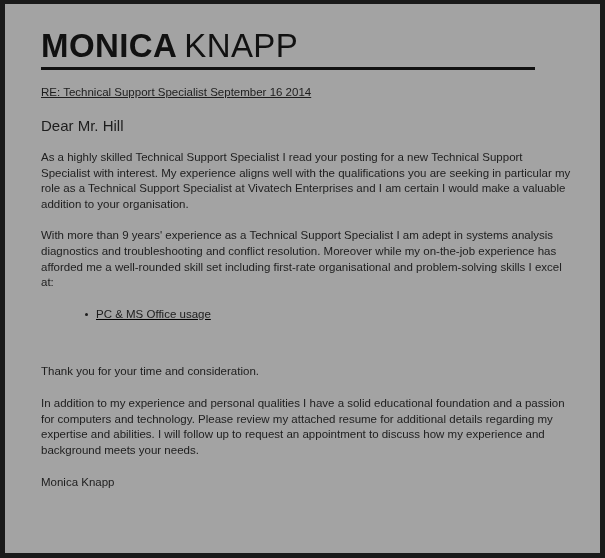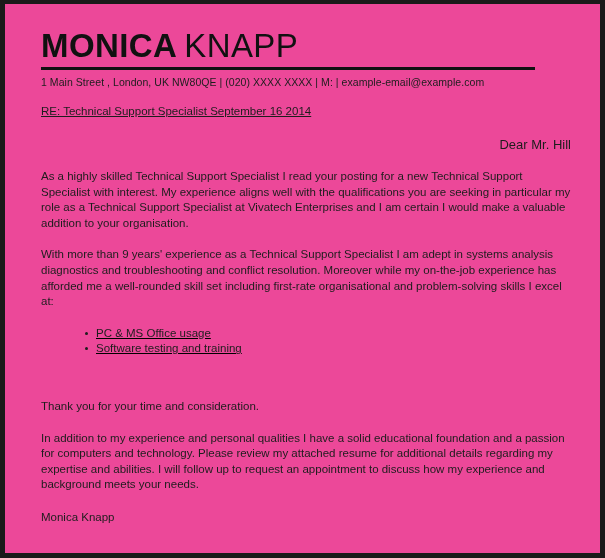--- a/index.html
+++ b/index.html
@@ -23,21 +23,21 @@
     border-left: 5px solid #1a1a1a;
     border-right: 5px solid #1a1a1a;
     border-bottom: 5px solid #1a1a1a;
   }
   .sheet {
     position: absolute;
     left: 0;
     top: 0;
     right: 0;
     bottom: 0;
-    background: #ec4899;
+    background: #a3a3a3;
     padding: 24px 34px 0 34px;
     box-sizing: border-box;
   }
 
   
   .letter-head {
     padding-left: 2px;
   }
   .name-line {
     font-size: 33px;
@@ -75,25 +75,24 @@
     width: 530px;
   }
   .subject-line {
     font-size: 11.5px;
     line-height: 16px;
     color: #1d1d1d;
     margin-bottom: 18px;
     text-decoration: underline;
   }
   .salutation {
-    font-size: 13px;
+    font-size: 15px;
     line-height: 16px;
     color: #1d1d1d;
     margin-bottom: 16px;
-    text-align: right;
   }
   .para {
     font-size: 11.5px;
     line-height: 15.6px;
     color: #1d1d1d;
     margin: 8px 0 16px 0;
     text-align: left;
   }
   .skills-list {
     margin: 16px 0 16px 0;
@@ -135,36 +134,34 @@
 <body>
 
 <div class="page">
   <div class="sheet">
 
     <div class="letter-head">
       <div class="name-line">
         <span class="name-first">MONICA</span><span class="name-last">KNAPP</span>
       </div>
       <div class="head-rule"></div>
-      <div class="contact-line">1 Main Street , London, UK NW80QE  |  (020) XXXX XXXX  |  M:  |  example-email@example.com</div>
     </div>
 
     <div class="body-wrap">
 
       <div class="subject-line">RE: Technical Support Specialist September 16 2014</div>
 
       <div class="salutation">Dear Mr. Hill</div>
 
       <p class="para">As a highly skilled Technical Support Specialist I read your posting for a new Technical Support Specialist with interest. My experience aligns well with the qualifications you are seeking in particular my role as a Technical Support Specialist at Vivatech Enterprises and I am certain I would make a valuable addition to your organisation.</p>
 
       <p class="para">With more than 9 years' experience as a Technical Support Specialist I am adept in systems analysis diagnostics and troubleshooting and conflict resolution. Moreover while my on-the-job experience has afforded me a well-rounded skill set including first-rate organisational and problem-solving skills I excel at:</p>
 
       <ul class="skills-list">
         <li>PC &amp; MS Office usage</li>
-        <li>Software testing and training</li>
       </ul>
 
       <div class="spacer-gap"></div>
 
       <div class="closing-block">
         <p class="para">Thank you for your time and consideration.</p>
 
         <p class="para">In addition to my experience and personal qualities I have a solid educational foundation and a passion for computers and technology. Please review my attached resume for additional details regarding my expertise and abilities. I will follow up to request an appointment to discuss how my experience and background meets your needs.</p>
 
 

